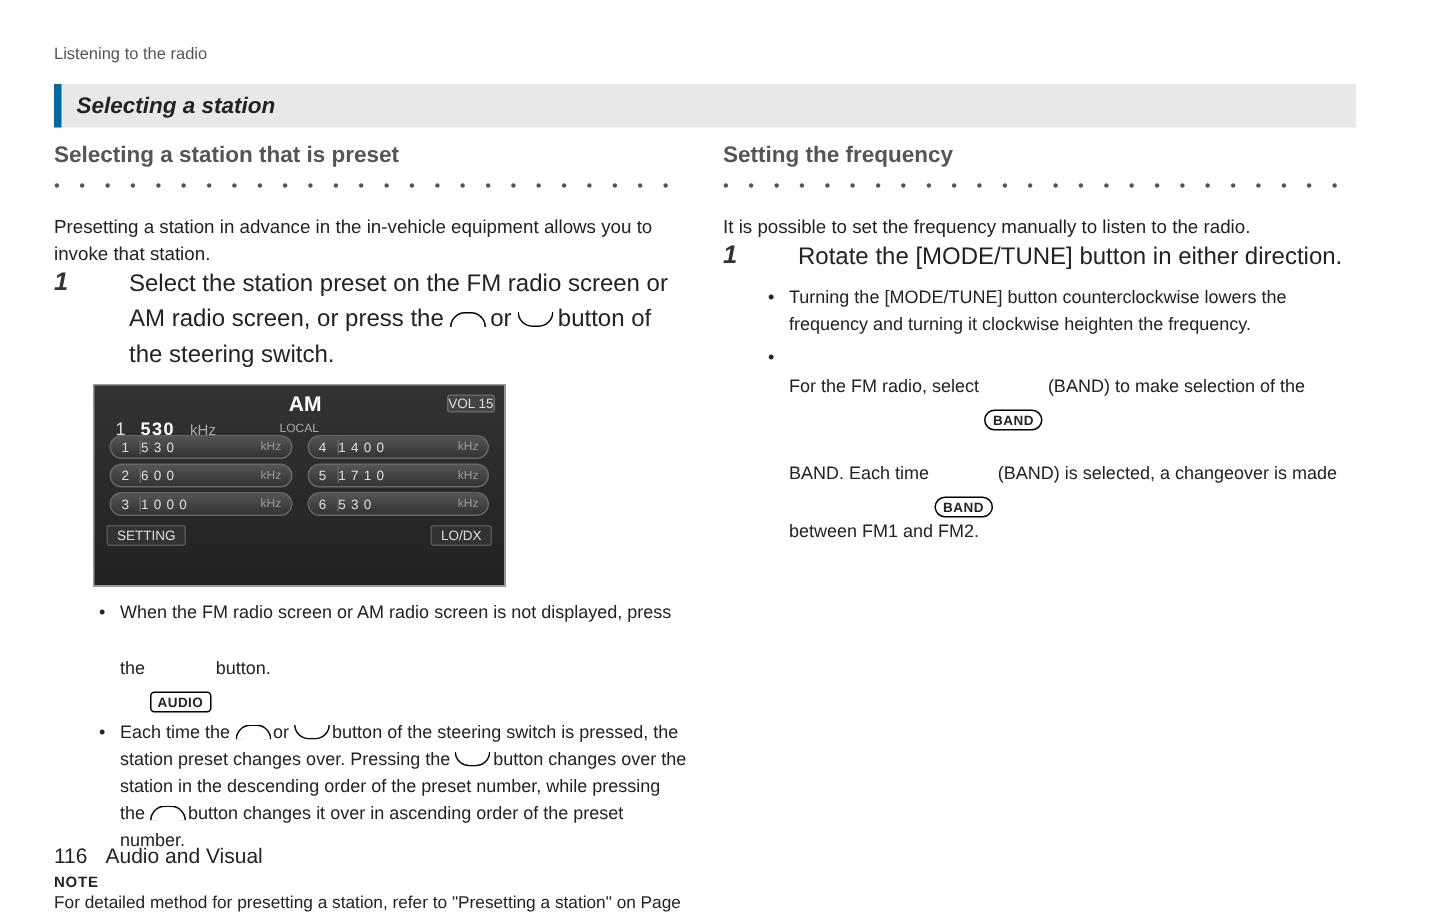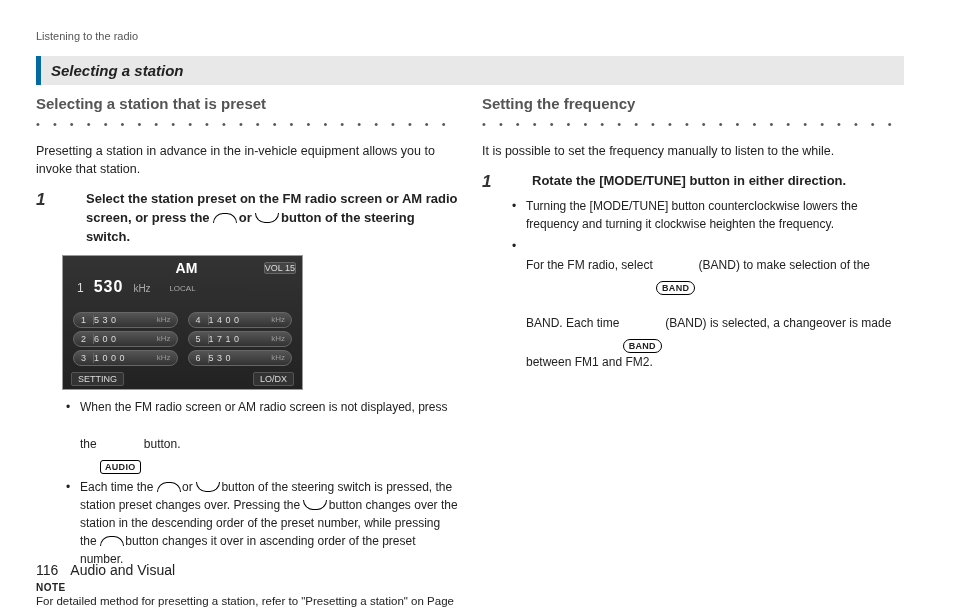--- a/index.html
+++ b/index.html
@@ -20,25 +20,25 @@
     padding: 6px 10px;
     font-size: 15px;
     font-weight: bold;
     font-style: italic;
     margin-bottom: 10px;
   }
   .columns { display: flex; gap: 24px; }
   .col { flex: 1; min-width: 0; }
   .subheading { font-size: 15px; font-weight: bold; color: #555; margin-bottom: 6px; }
   .dots { letter-spacing: 5px; color: #555; font-size: 11px; white-space: nowrap; overflow: hidden; margin-bottom: 12px; }
-  .intro { font-size: 12.5px; line-height: 1.45; margin-bottom: 12px; }
+  .intro { font-size: 12.5px; line-height: 1.45; }
   .step { display: flex; gap: 8px; margin-bottom: 8px; }
   .step-num { font-size: 17px; font-weight: bold; font-style: italic; color: #333; flex: 0 0 18px; }
   .step-body { flex: 1; }
-  .step-text { font-size: 13px; font-weight: bold; line-height: 1.45; padding-left: 24px; }
+  .step-text { font-size: 16px; font-weight: normal; line-height: 1.45; padding-left: 24px; }
   .bullets { margin: 6px 0 0 4px; }
   .bullet { display: flex; gap: 8px; font-size: 12px; line-height: 1.5; margin-bottom: 4px; color: #222; }
   .bpt { flex: 0 0 6px; }
   .note-label { font-size: 10px; font-weight: bold; letter-spacing: 0.5px; margin-top: 10px; }
   .note-text { font-size: 11.5px; line-height: 1.45; color: #222; }
   .pg-link { color: #3a66c4; }
   .footer { position: absolute; left: 36px; bottom: 30px; font-size: 14px; text-align: right; }
   .footer .pnum { font-weight: 400; margin-right: 12px; }
 
   
@@ -54,33 +54,33 @@
   .wave.down::before { transform: scaleY(-1); }
   .pill {
     display: inline-block; border: 1px solid #000; border-radius: 3px;
     font-size: 9px; font-weight: bold; padding: 0 4px; line-height: 12px;
     vertical-align: middle; letter-spacing: 0.3px; margin-top: 44px;
   }
   .pill.oval { border-radius: 8px; padding: 0 5px; }
 
   
   .radio {
-    width: 241px; height: 135px; background: #2a2a2a; color: #ddd;
+    width: 275px; height: 135px; background: #2a2a2a; color: #ddd;
     border: 1px solid #999; margin: 8px 0 8px 0; font-family: Arial, sans-serif;
     padding: 4px 6px 4px 6px; font-size: 10px;
     background-image: linear-gradient(#333,#222);
   }
   .radio .top { display: flex; justify-content: space-between; align-items: center; font-size: 11px; }
   .radio .band { font-weight: bold; font-size: 14px; color: #fff; margin-left: 40px;}
   .radio .vol { background:#444; border:1px solid #666; padding:0 0; font-size:9px; border-radius:2px; }
   .radio .current { display:flex; align-items:baseline; gap:10px; margin:2px 0 2px 8px; }
   .radio .cnum { font-size:12px; }
-  .radio .cfreq { font-size:16px; font-weight:bold; color:#fff; letter-spacing:1px;}
+  .radio .cfreq { font-size:12px; font-weight:bold; color:#fff; letter-spacing:1px;}
   .radio .cunit { font-size:10px; color:#aaa; }
-  .radio .local { font-size:8px; color:#aaa; text-align:center; margin-top:-14px; margin-bottom:19px;}
+  .radio .local { font-size:8px; color:#aaa; text-align:center; margin-top:-14px; margin-bottom:0;}
   .radio .presets { display:grid; grid-template-columns:1fr 1fr; gap:3px 10px; margin:0 4px; }
   .radio .pbtn { background:linear-gradient(#555,#333); border:1px solid #666; border-radius:10px; height:16px; display:flex; align-items:center; font-size:9px; }
   .radio .pbtn .pn { width:20px; text-align:center; border-right:1px solid #666; }
   .radio .pbtn .pf { flex:1; text-align:left; padding-right:4px; letter-spacing:0.5px;}
   .radio .pbtn .pu { color:#999; padding-right:6px; font-size:8px;}
   .radio .bottom { display:flex; justify-content:space-between; margin-top:6px; font-size:9px; padding:0 2px;}
   .radio .bbtn { background:#333; border:1px solid #555; padding:0 6px; border-radius:2px; height:14px; line-height:13px;}
 </style>
 </head>
 <body>
@@ -172,21 +172,21 @@
 
     <div class="note-label">NOTE</div>
     <div class="note-text">
       <span>For detailed method for presetting a station, refer to "Presetting a station" on Page </span><span class="pg-link">119</span><span>.</span>
     </div>
   </div>
 
   <div class="col">
     <div class="subheading">Setting the frequency</div>
     <div class="dots">• • • • • • • • • • • • • • • • • • • • • • • • • • • • • • • • • •</div>
-    <div class="intro">It is possible to set the frequency manually to listen to the while.</div>
+    <div class="intro">It is possible to set the frequency manually to listen to the radio.</div>
 
     <div class="step">
       <div class="step-num">1</div>
       <div class="step-body">
         <div class="step-text">Rotate the [MODE/TUNE] button in either direction.</div>
         <div class="bullets">
           <div class="bullet">
             <span class="bpt">•</span>
             <span>Turning the [MODE/TUNE] button counterclockwise lowers the frequency and turning it clockwise heighten the frequency.</span>
           </div>

